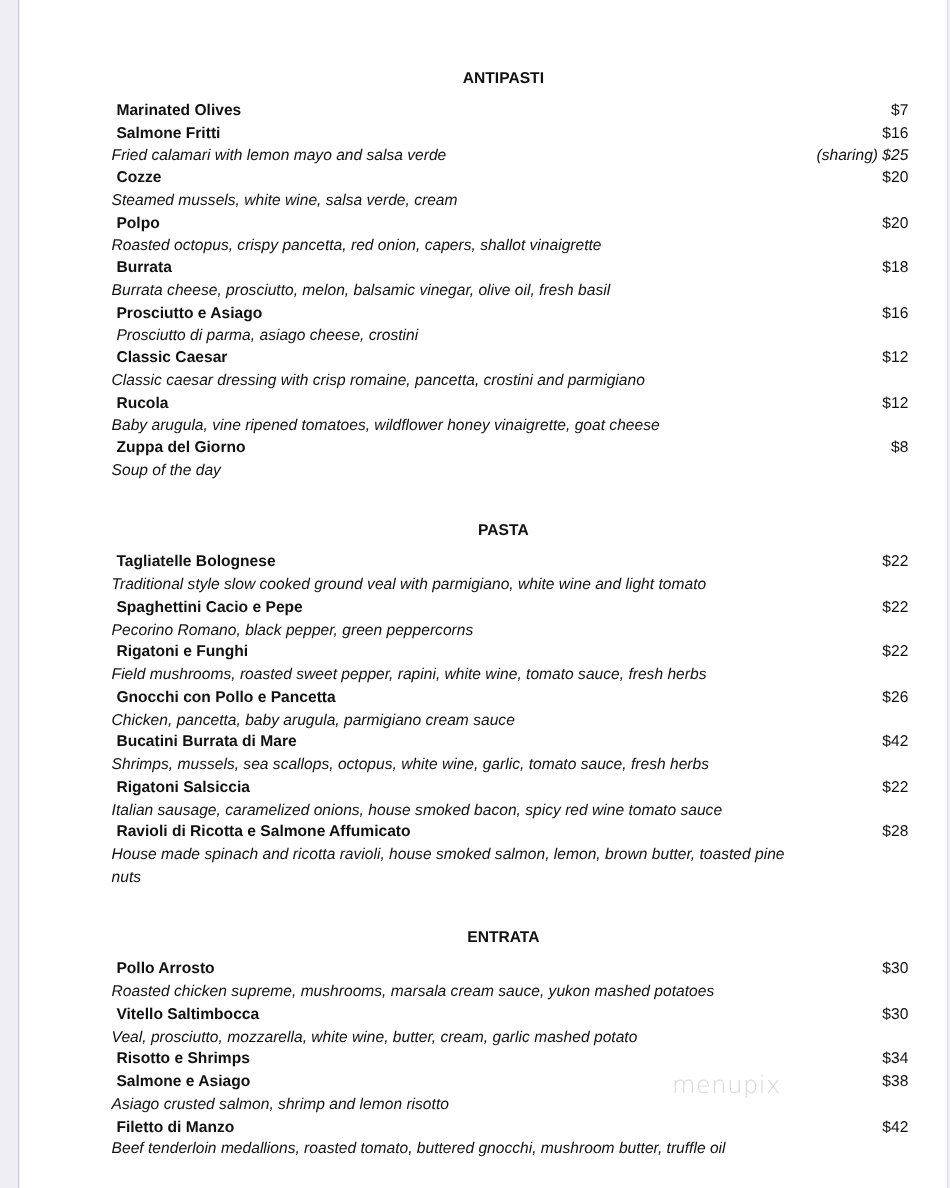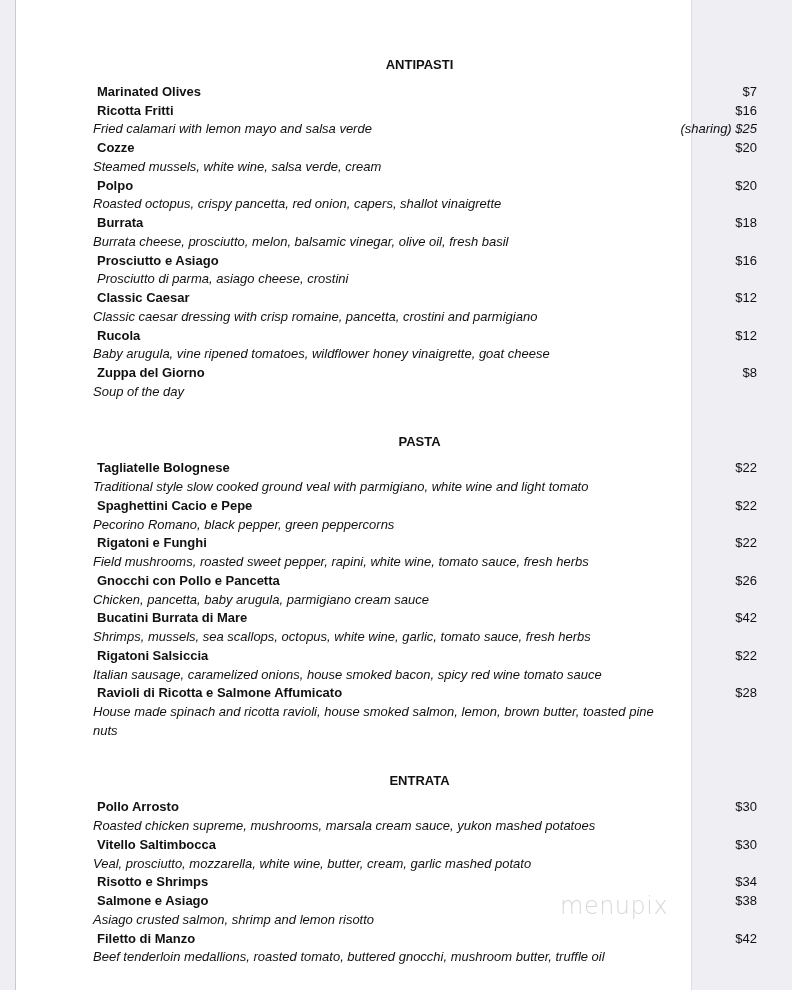--- a/index.html
+++ b/index.html
@@ -4,21 +4,21 @@
   <style>
     html, body { margin: 0; padding: 0; }
     body {
       width: 792px; height: 990px; overflow: hidden;
       background: #eeeef3;
       font-family: "Liberation Sans", sans-serif;
       color: #111;
       position: relative;
     }
     .page {
-      position: absolute; left: 15px; top: 0; width: 677px; height: 990px;
+      position: absolute; left: 15px; top: 0; width: 775px; height: 990px;
       background: #ffffff;
       border-left: 1px solid #c9c9d2;
       border-right: 1px solid #dcdce4;
       box-sizing: border-box;
     }
     .content {
       position: absolute; left: 66px; top: 56px; width: 675px;
       font-size: 13px; line-height: 18.75px;
     }
     .section-title {
@@ -27,40 +27,40 @@
     }
     .section + .section { margin-top: 31px; }
     .item-row { display: flex; justify-content: space-between; height: 18.75px; padding-left: 15px; }
     .item-name { font-weight: bold; }
     .item-price { text-align: right; white-space: nowrap; }
     .desc-row { display: flex; justify-content: space-between; font-style: italic; }
     .item-desc { padding-left: 11px; max-width: 580px; }
     .item-desc.extra-indent { padding-left: 15px; }
     .watermark {
       position: absolute; left: 560px; top: 892px;
-      font-size: 24px; color: #d8d8d8; letter-spacing: 0.5px;
+      font-size: 20px; color: #d8d8d8; letter-spacing: 0.5px;
       font-family: "DejaVu Sans", sans-serif; font-weight: 300;
     }
   </style>
 </head>
 <body>
 
 <div class="page">
   <div class="content">
 
     <div class="section">
       <div class="section-title">ANTIPASTI</div>
 
       <div class="item-row">
         <span class="item-name">Marinated Olives</span>
         <span class="item-price">$7</span>
       </div>
 
       <div class="item-row">
-        <span class="item-name">Ricotta Fritti</span>
+        <span class="item-name">Salmone Fritti</span>
         <span class="item-price">$16</span>
       </div>
       <div class="desc-row">
         <span class="item-desc">Fried calamari with lemon mayo and salsa verde</span>
         <span class="item-price">(sharing) $25</span>
       </div>
 
       <div class="item-row">
         <span class="item-name">Cozze</span>
         <span class="item-price">$20</span>

